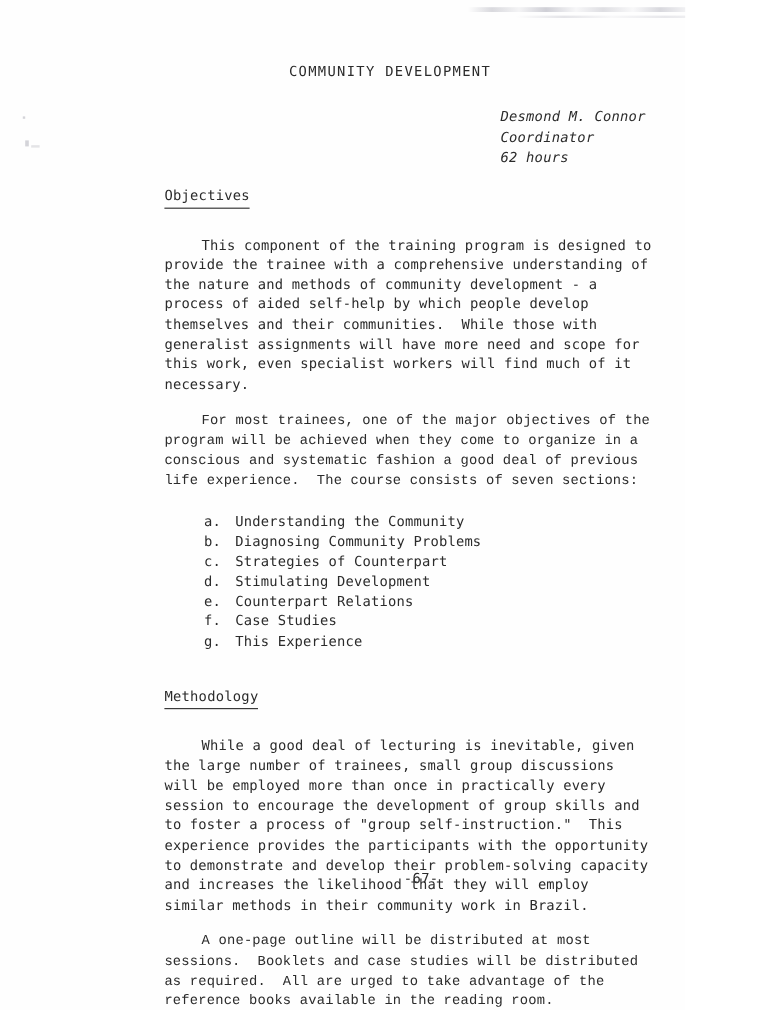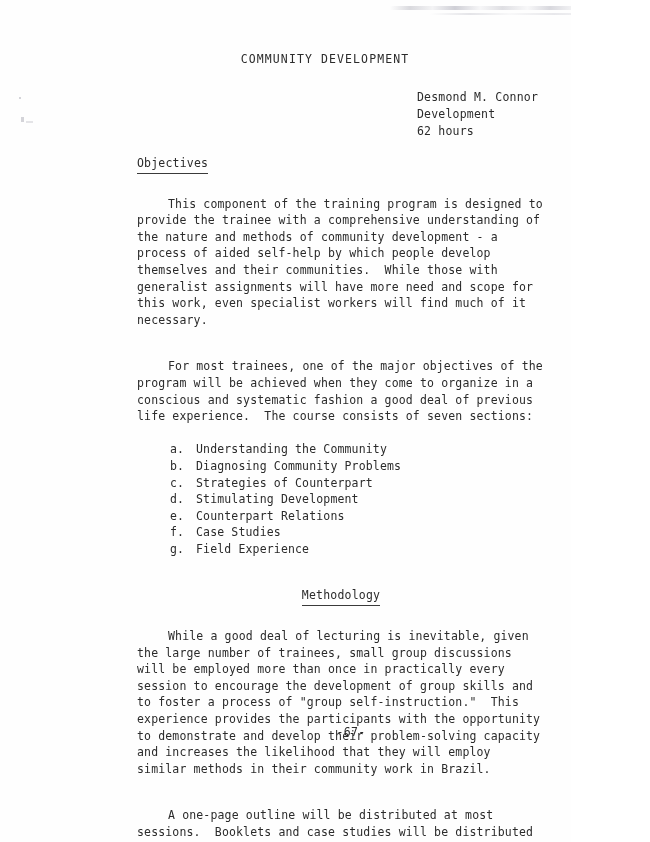--- a/index.html
+++ b/index.html
@@ -82,20 +82,21 @@
   }
 
   .author-block {
     position: absolute;
     top: 89px;
     left: 417px;
     font-size: 11.5px;
     line-height: 17px;
     color: #2b2b2b;
     letter-spacing: .2px;
+    font-style: italic;
   }
 
   .body-col {
     position: absolute;
     left: 137px;
     top: 155px;
     width: 408px;
     color: #2b2b2b;
     font-size: 11.5px;
     line-height: 16.6px;
@@ -113,37 +114,37 @@
   }
   .heading-row { margin: 0 0 0 0; }
   .heading-row.second { margin-top: 30px; }
 
   .para {
     margin: 0;
     text-indent: 31px;
     white-space: pre-wrap;
   }
   .para.first-after-heading { margin-top: 22px; }
-  .para.spaced { margin-top: 30px; }
+  .para.spaced { margin-top: 15px; font-family: Liberation Mono, monospace; }
 
   .list {
     list-style: none;
     margin: 16.6px 0 0 0;
     padding: 0 0 0 33px;
   }
   .list li {
     margin: 0;
     padding: 0;
     display: flex;
     white-space: pre;
   }
   .list .marker { width: 26px; flex: 0 0 26px; }
   .list .item-text { flex: 1 1 auto; }
 
-  .methodology-wrap { margin-top: 30px; text-align: center; }
+  .methodology-wrap { margin-top: 30px; }
 
   .page-number {
     position: absolute;
     top: 725px;
     left: 0;
     width: 650px;
     text-align: center;
     font-size: 11.5px;
     color: #2b2b2b;
     letter-spacing: .3px;
@@ -160,21 +161,21 @@
   <div class="speck a"></div>
   <div class="speck b"></div>
   <div class="speck c"></div>
 
   <div class="sheet">
 
     <div class="doc-title">COMMUNITY DEVELOPMENT</div>
 
     <div class="author-block">
       <div>Desmond M. Connor</div>
-      <div>Development</div>
+      <div>Coordinator</div>
       <div>62 hours</div>
     </div>
 
     <div class="body-col">
 
       <div class="heading-row">
         <h2 class="section-heading">Objectives</h2>
       </div>
 
       <p class="para first-after-heading">This component of the training program is designed to provide the trainee with a comprehensive understanding of the nature and methods of community development - a process of aided self-help by which people develop themselves and their communities.  While those with generalist assignments will have more need and scope for this work, even specialist workers will find much of it necessary.</p>
@@ -201,21 +202,21 @@
         <li>
           <span class="marker">e.</span>
           <span class="item-text">Counterpart Relations</span>
         </li>
         <li>
           <span class="marker">f.</span>
           <span class="item-text">Case Studies</span>
         </li>
         <li>
           <span class="marker">g.</span>
-          <span class="item-text">Field Experience</span>
+          <span class="item-text">This Experience</span>
         </li>
       </ul>
 
       <div class="heading-row second methodology-wrap">
         <h2 class="section-heading">Methodology</h2>
       </div>
 
       <p class="para first-after-heading">While a good deal of lecturing is inevitable, given the large number of trainees, small group discussions will be employed more than once in practically every session to encourage the development of group skills and to foster a process of "group self-instruction."  This experience provides the participants with the opportunity to demonstrate and develop their problem-solving capacity and increases the likelihood that they will employ similar methods in their community work in Brazil.</p>
 
       <p class="para spaced">A one-page outline will be distributed at most sessions.  Booklets and case studies will be distributed as required.  All are urged to take advantage of the reference books available in the reading room.</p>

